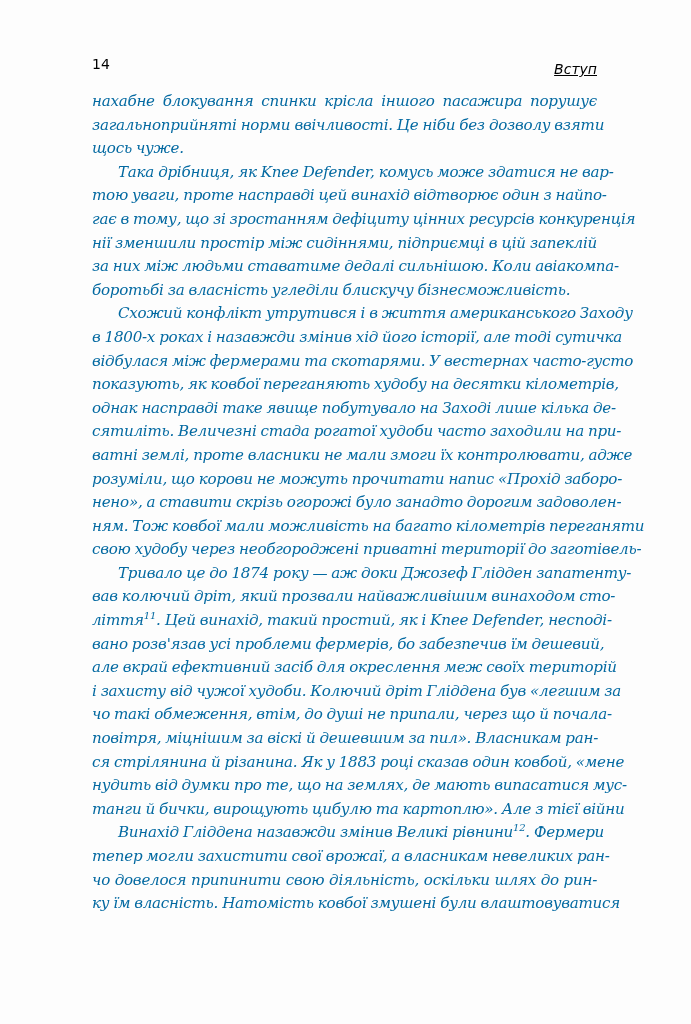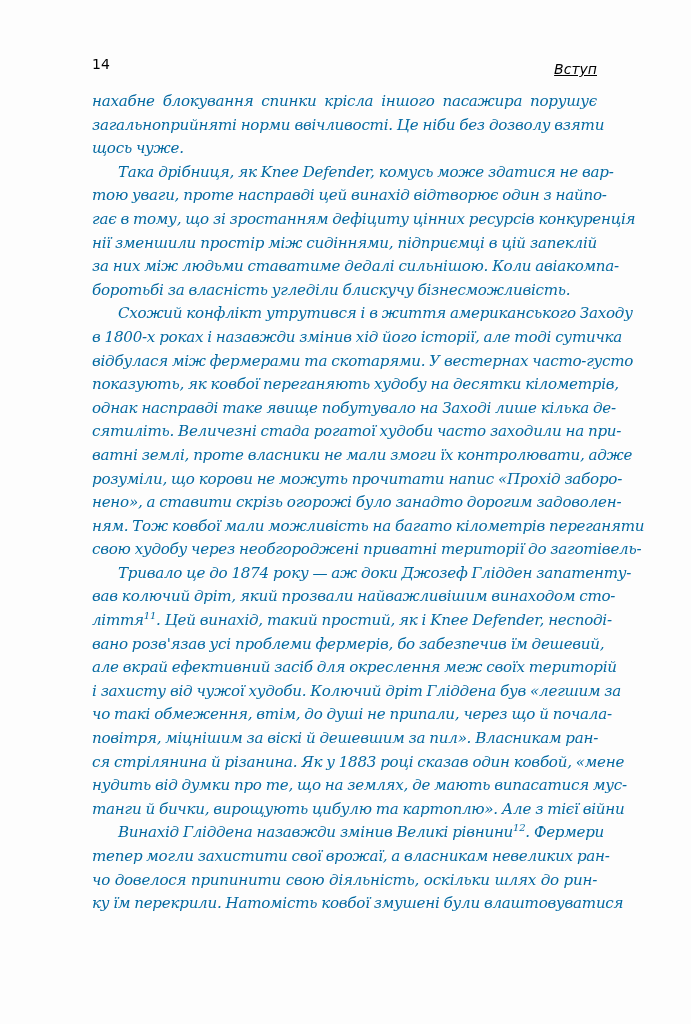--- a/index.html
+++ b/index.html
@@ -59,16 +59,16 @@
         <span class="line">чо такі обмеження, втім, до душі не припали, через що й почала-</span>
         <span class="line">повітря, міцнішим за віскі й дешевшим за пил». Власникам ран-</span>
         <span class="line">ся стрілянина й різанина. Як у 1883 році сказав один ковбой, «мене</span>
         <span class="line">нудить від думки про те, що на землях, де мають випасатися мус-</span>
         <span class="line">танги й бички, вирощують цибулю та картоплю». Але з тієї війни</span>
       </div>
       <div>
         <span class="line indent">Винахід Гліддена назавжди змінив Великі рівнини<sup>12</sup>. Фермери</span>
         <span class="line">тепер могли захистити свої врожаї, а власникам невеликих ран-</span>
         <span class="line">чо довелося припинити свою діяльність, оскільки шлях до рин-</span>
-        <span class="line">ку їм перекрили. Натомість ковбої змушені були влаштовуватися</span>
+        <span class="line">ку їм власність. Натомість ковбої змушені були влаштовуватися</span>
       </div>
     </div>
 </div>
 
 </body></html>

